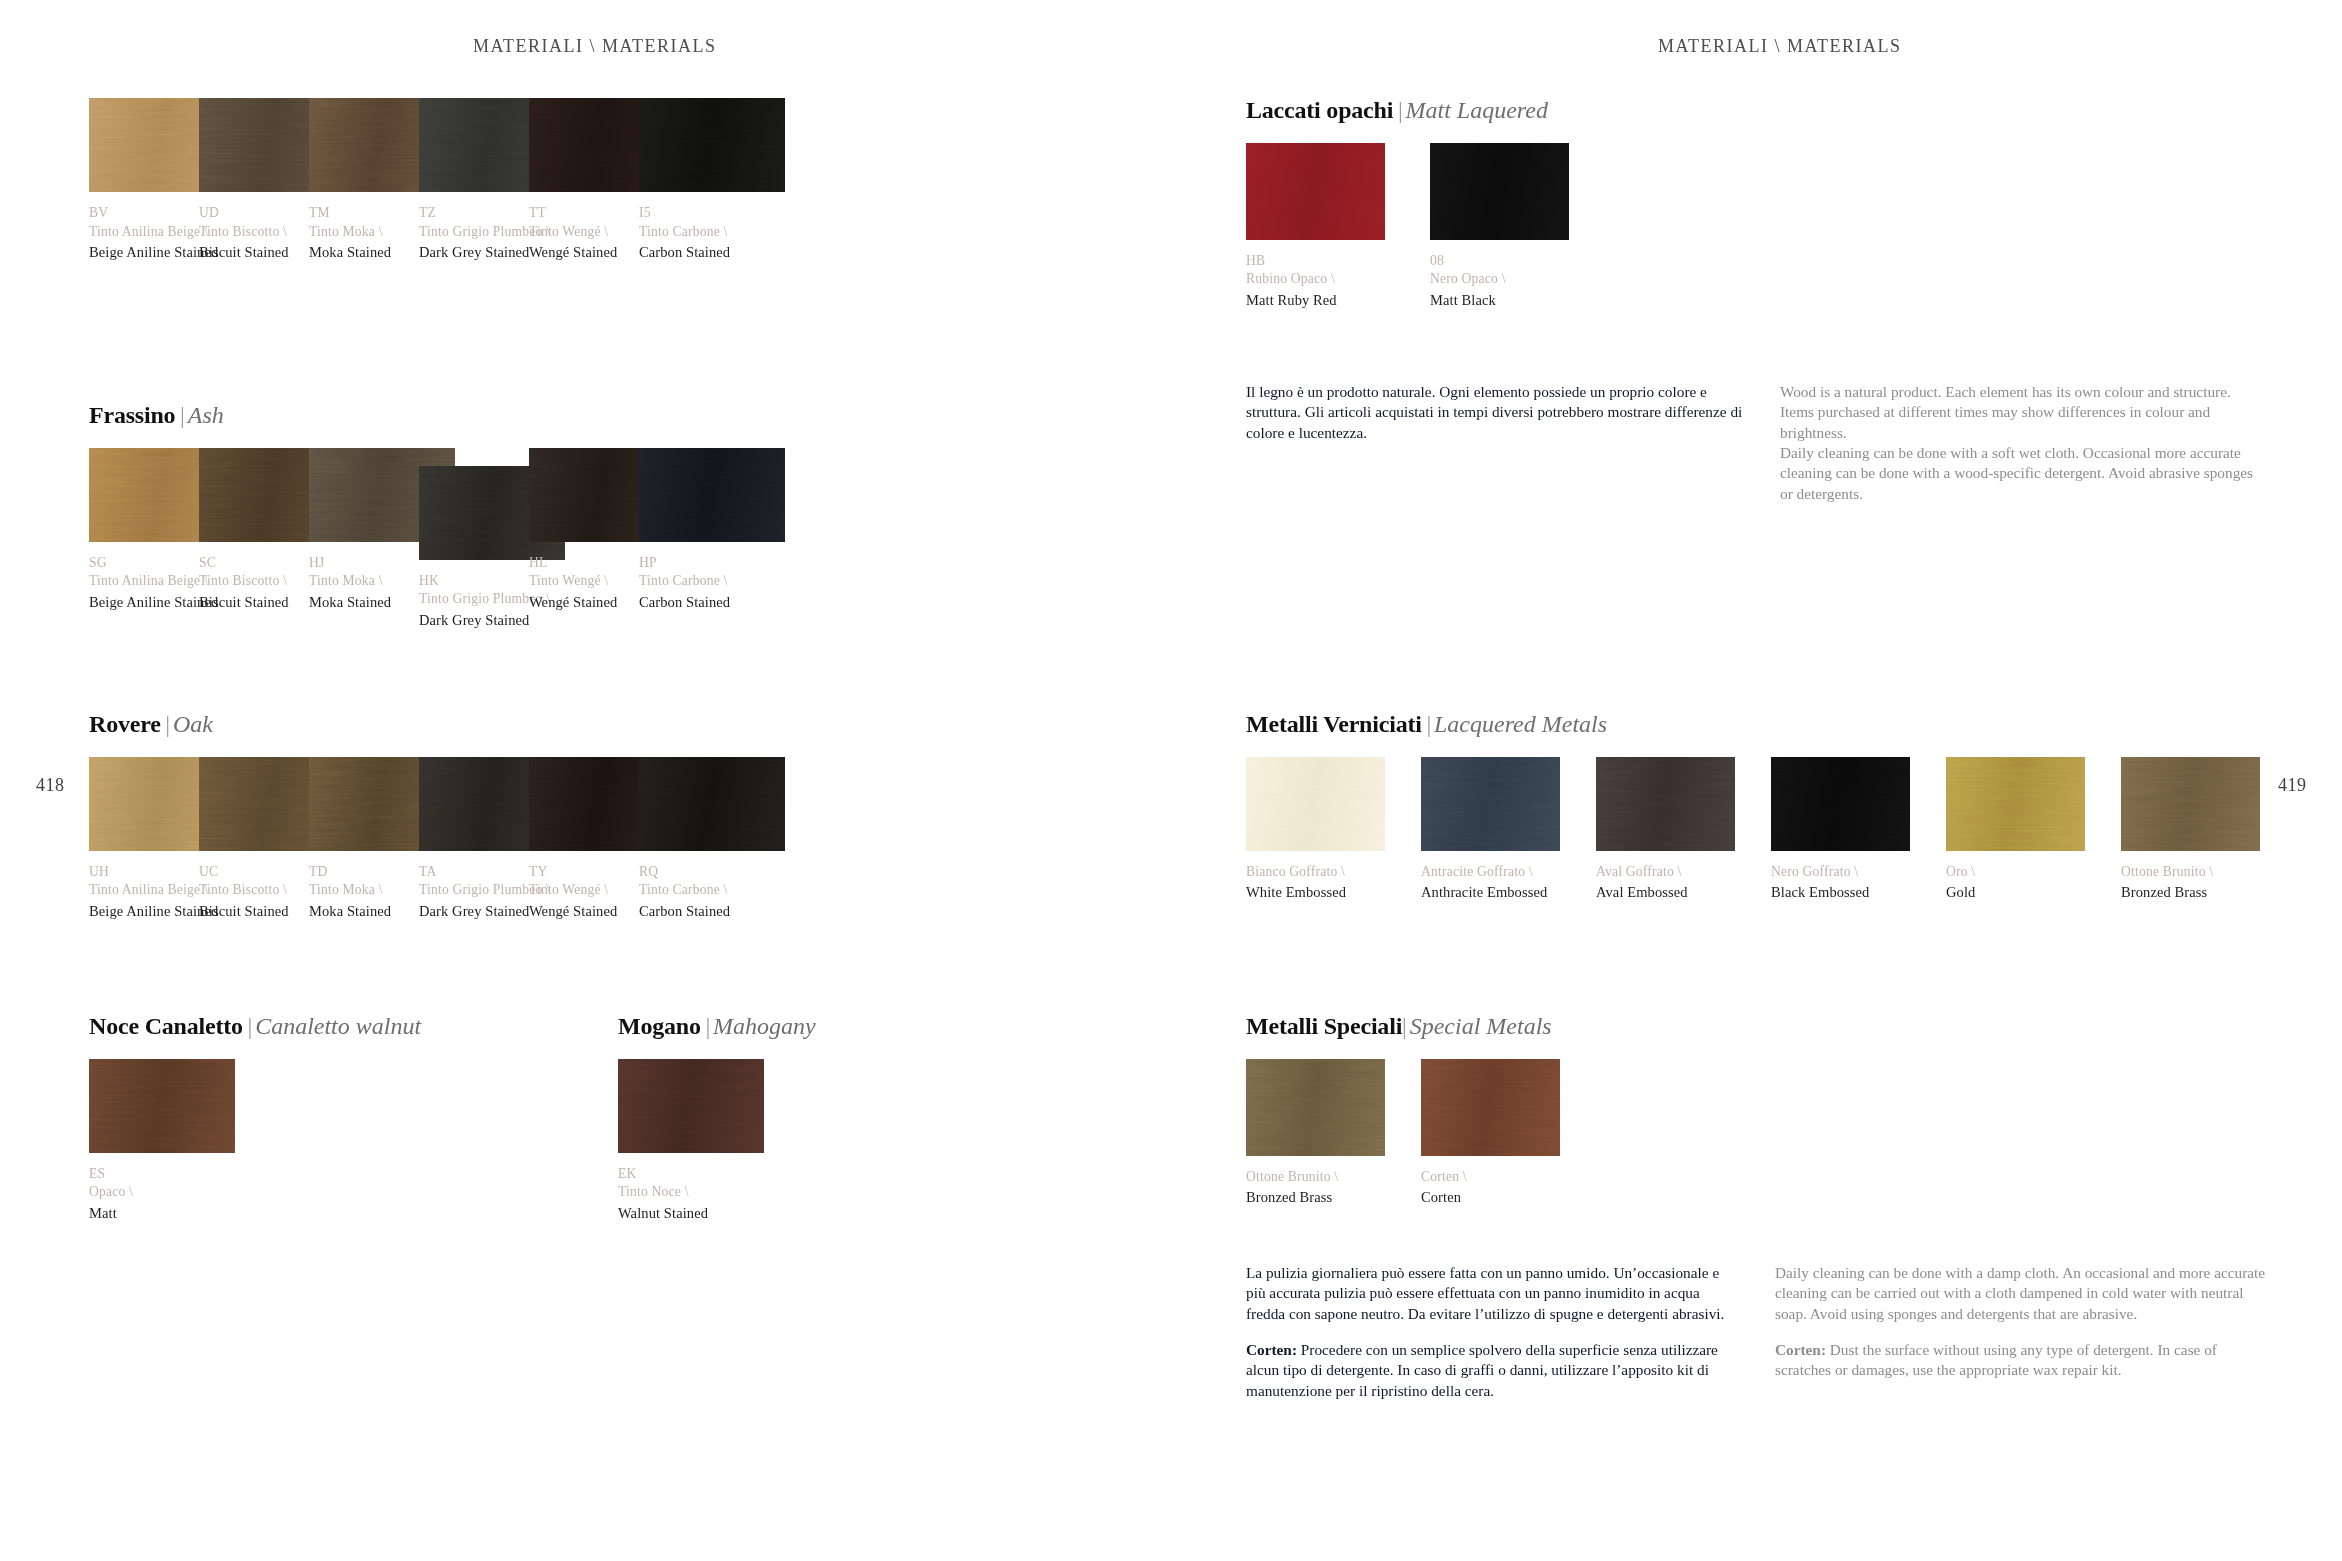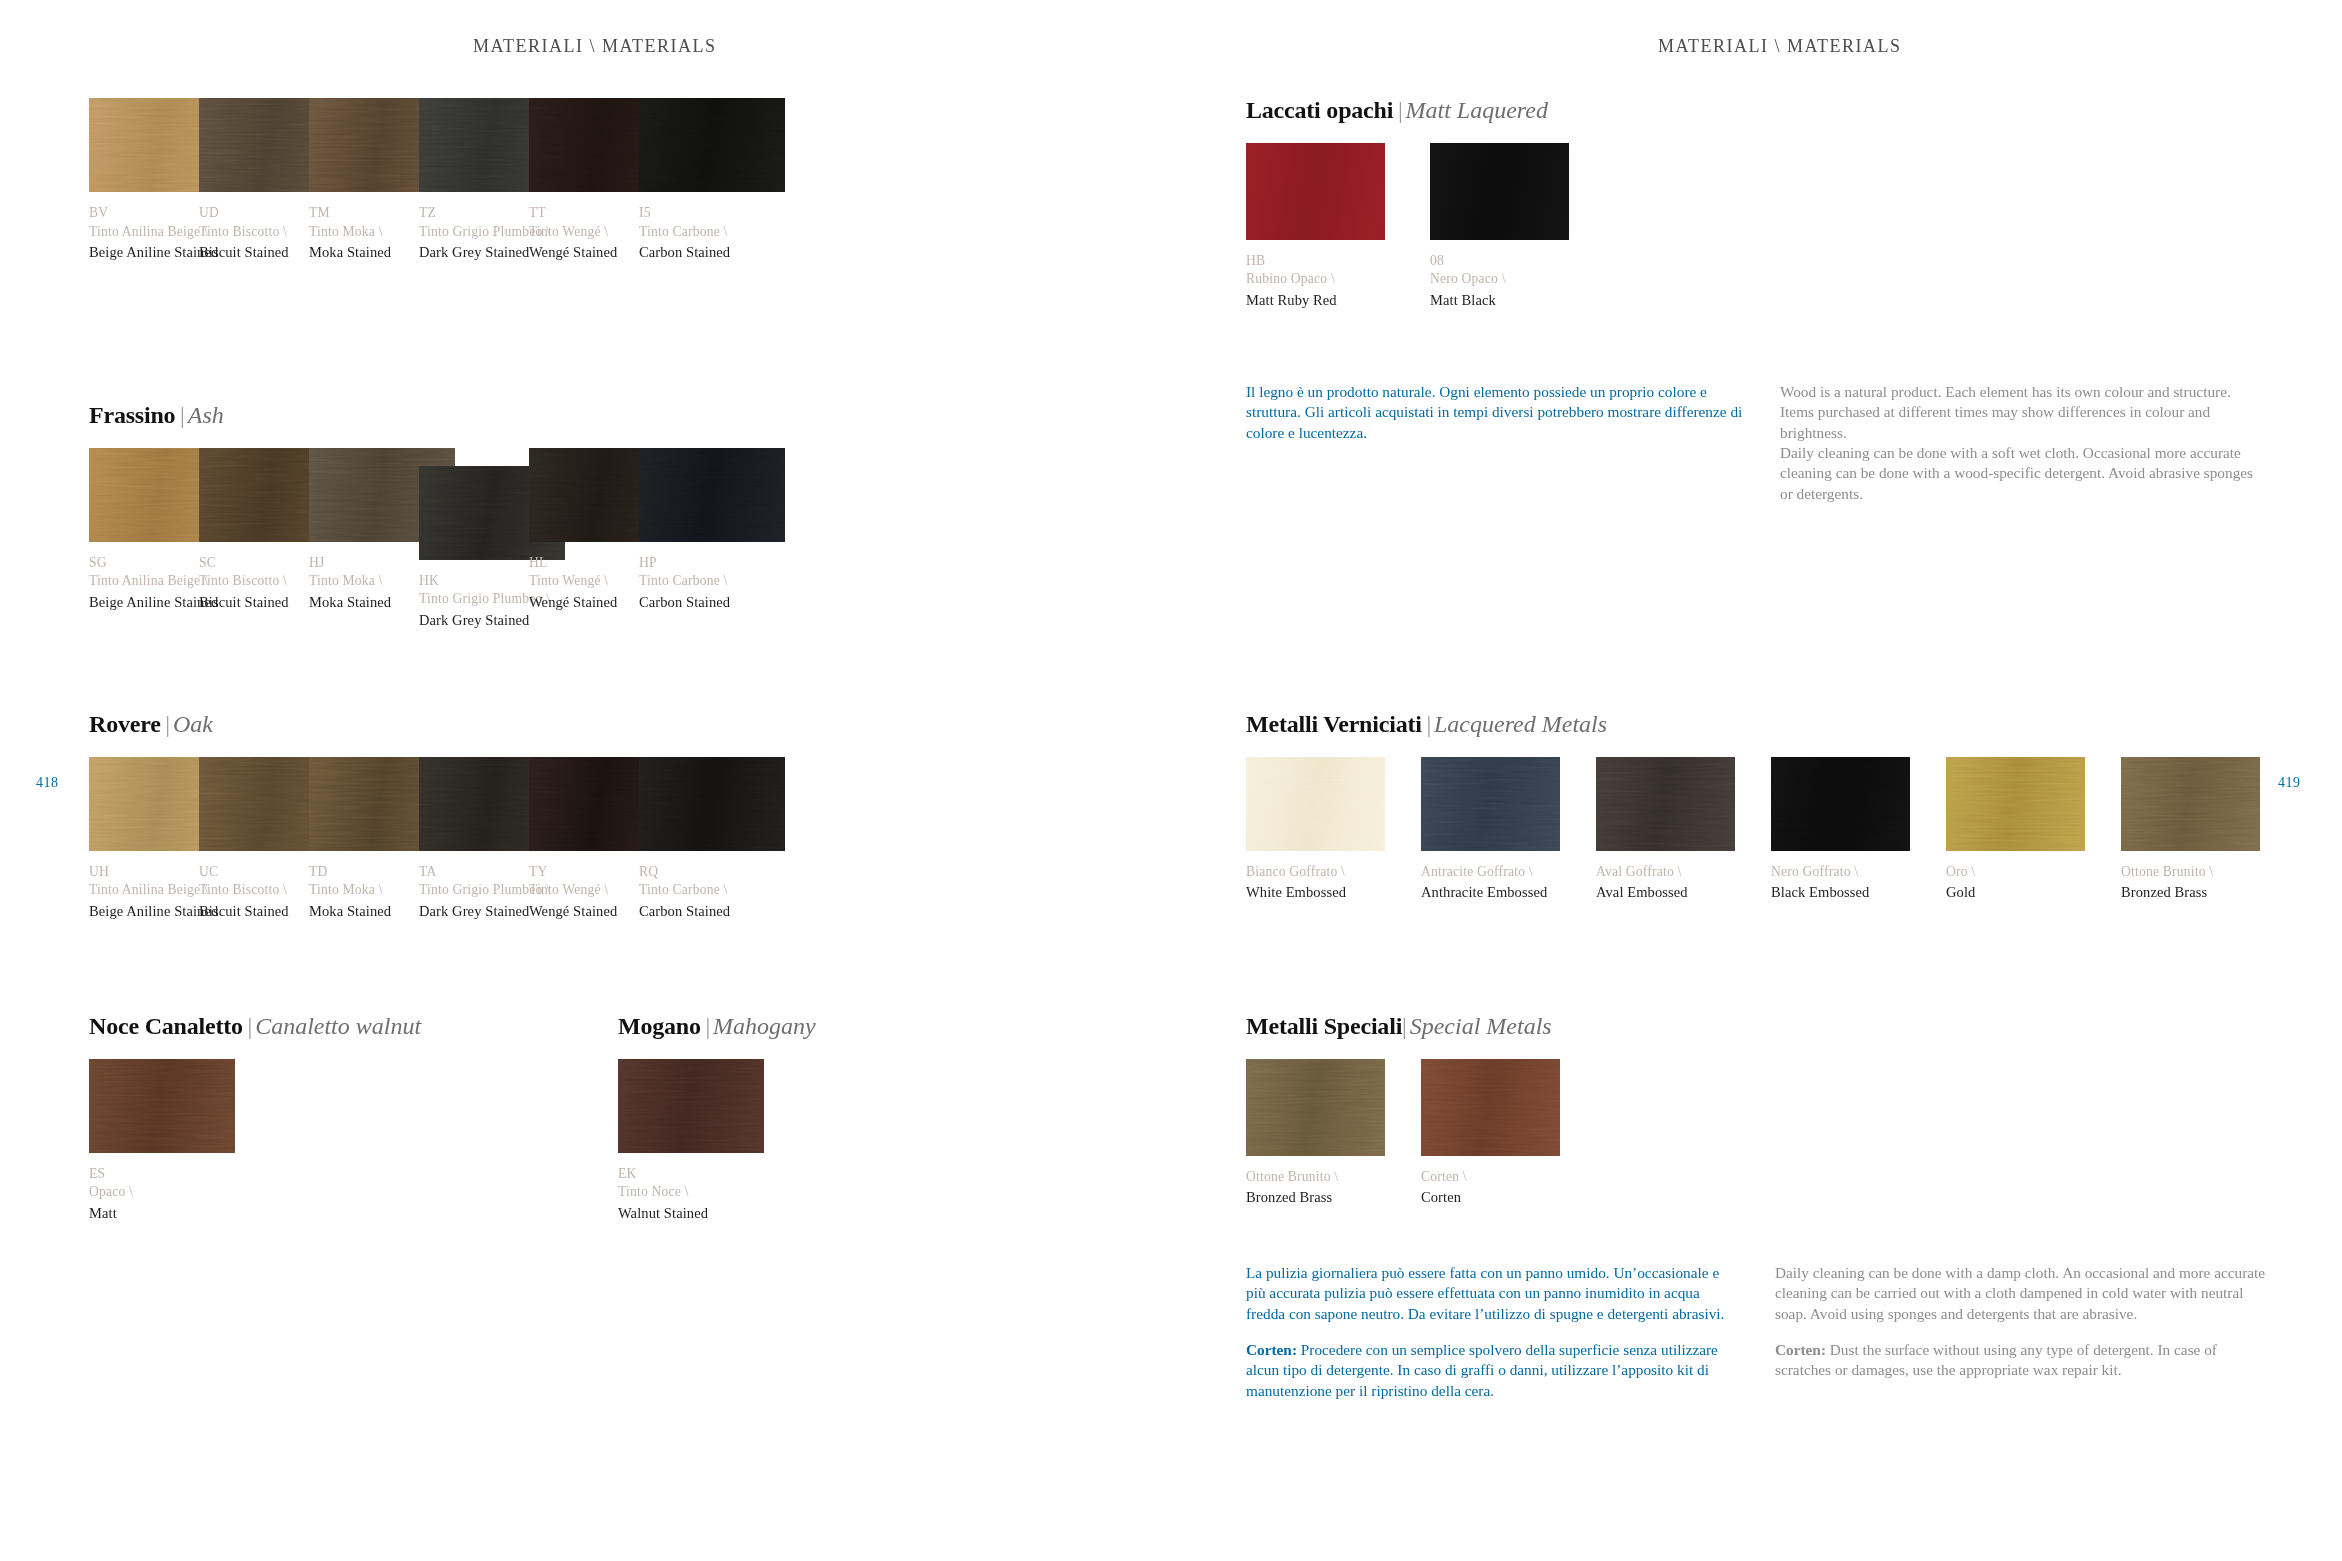--- a/index.html
+++ b/index.html
@@ -32,22 +32,22 @@
     color: #4d4d4d;
     font-weight: 400;
     white-space: nowrap;
   }
   .running-head.left  { left: 473px; }
   .running-head.right { left: 1658px; }
 
   .folio {
     position: absolute;
     top: 775px;
-    font-size: 14px;
-    color: #0369a1;
+    font-size: 18px;
+    color: #404040;
     letter-spacing: 0.5px;
   }
   .folio.left  { left: 36px; }
   .folio.right { left: 2279px; }
 
   
   .section { position: absolute; }
 
   .section-title {
     font-size: 24px;
@@ -110,21 +110,21 @@
     white-space: nowrap;
     margin-top: 0.9px;
   }
 
   
   .prose {
     position: absolute;
     font-size: 15.3px;
     line-height: 1.33;
   }
-  .prose.it-col { color: #0369a1; }
+  .prose.it-col { color: #0f172a; }
   .prose.en-col { color: #8d8d8d; }
   .prose p { margin: 0; }
   .prose p + p.gap { margin-top: 16px; }
   .prose b { font-weight: 700; }
 </style>
 </head>
 <body>
 
 <div class="page page-left">
 

